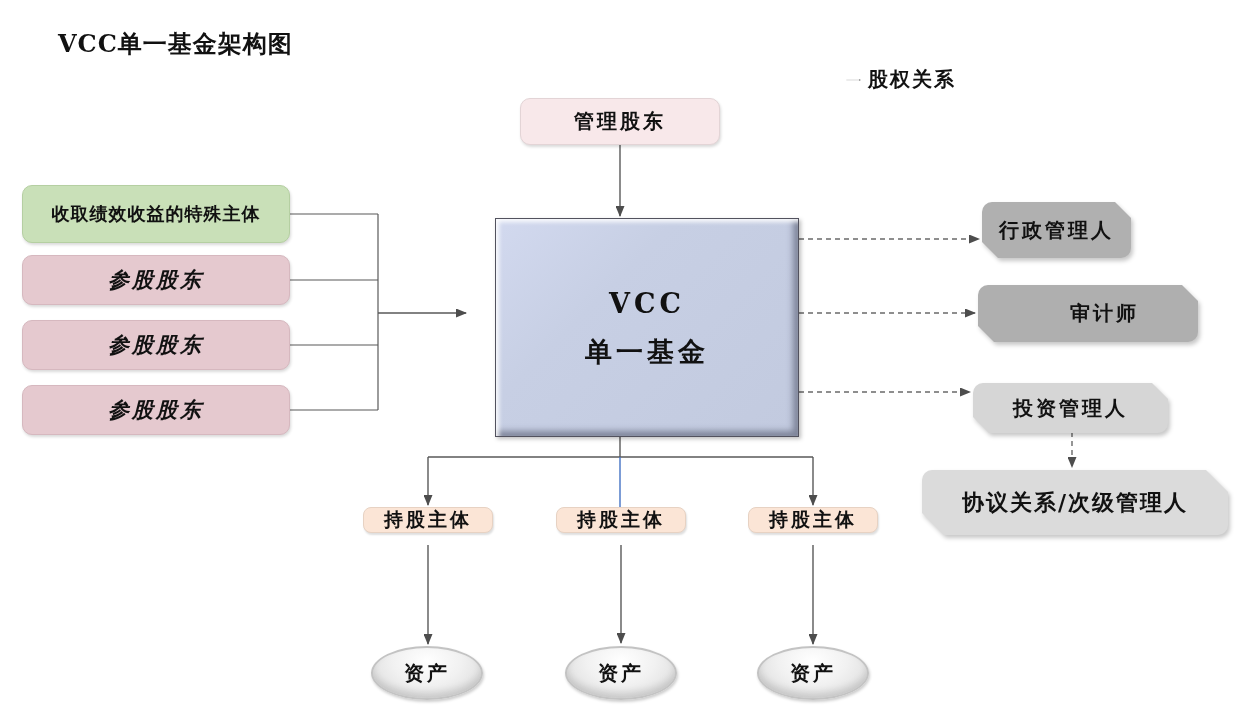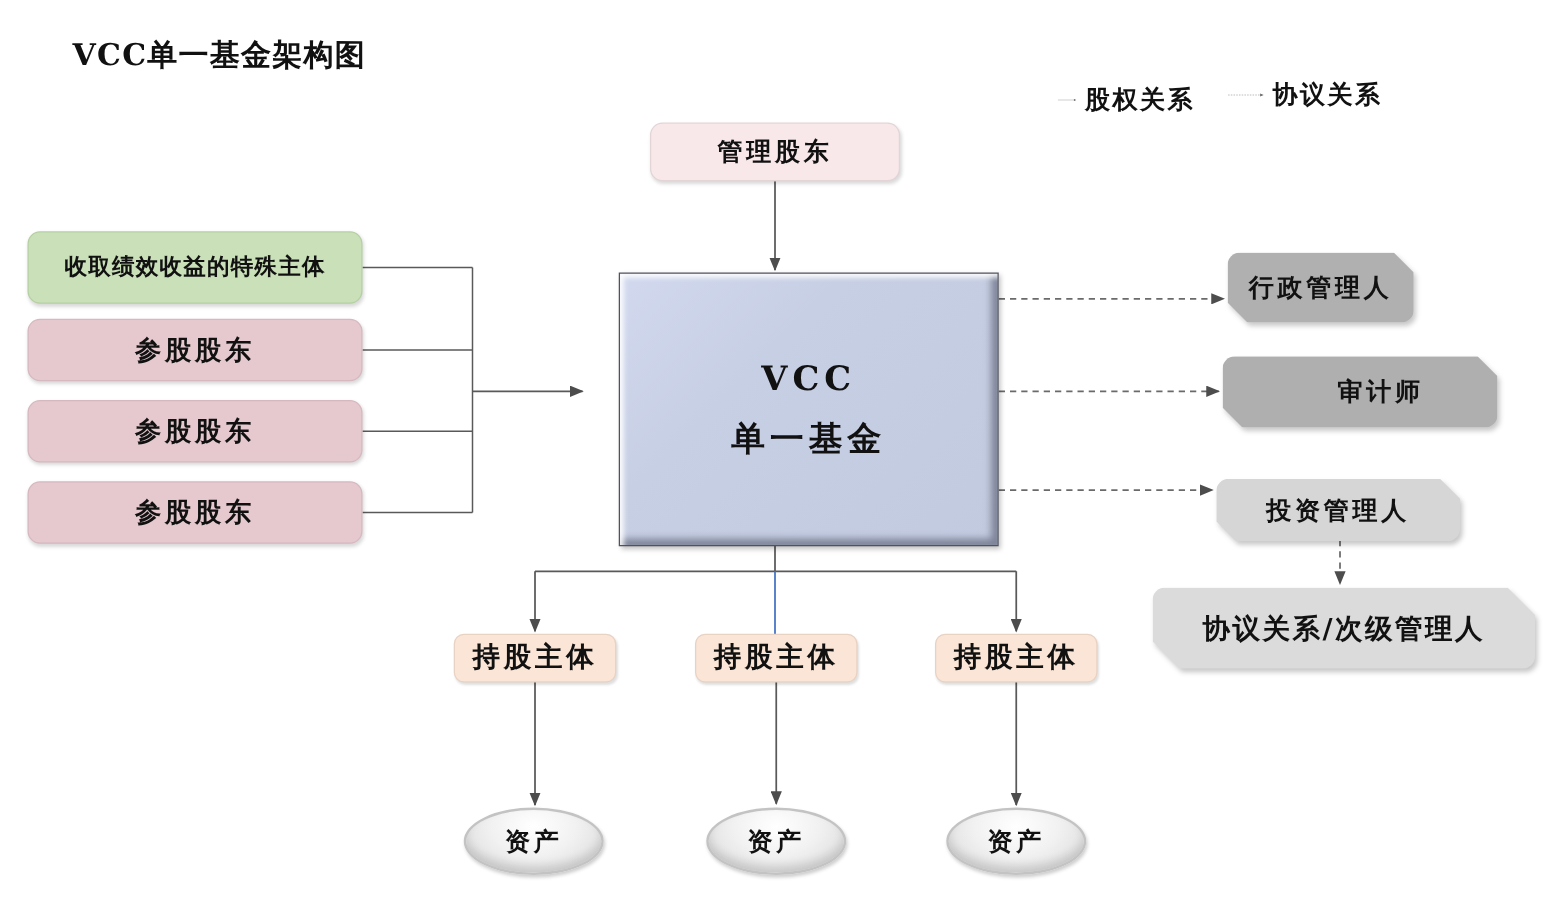--- a/index.html
+++ b/index.html
@@ -37,21 +37,21 @@
     left:520px;top:98px;width:200px;height:47px;
     background:#F8E8EA;border:1px solid #e3d4d6;font-size:20px;
   }
   #node-special-entity{
     left:22px;top:185px;width:268px;height:58px;
     background:#C9E0B8;border:1px solid #b5cfa2;
     font-size:18px;letter-spacing:1px;
   }
   .shareholder{
     left:22px;width:268px;height:50px;
-    background:#E5C9CF;border:1px solid #d6b8bf;font-size:21px;
+    background:#E5C9CF;border:1px solid #d6b8bf;font-size:21px;font-style:italic;
   }
   #node-participating-shareholder-1{top:255px;}
   #node-participating-shareholder-2{top:320px;}
   #node-participating-shareholder-3{top:385px;}
   #node-vcc-fund{
     left:495px;top:218px;width:304px;height:219px;
     background:linear-gradient(135deg,#d2d9ef 0%,#c7cfe4 35%,#c2cadf 100%);
     border:1px solid #52525e;
     box-shadow:inset 3px 3px 4px rgba(255,255,255,0.9),
                inset -5px -5px 6px rgba(70,75,95,0.55),
@@ -70,23 +70,23 @@
   #wrap-administrator{left:982px;top:202px;width:149px;height:56px;}
   #node-administrator{background:#B0B0B0;font-size:20px;}
   #wrap-auditor{left:978px;top:285px;width:187px;height:57px;}
   #node-auditor{background:#AFAFAF;font-size:20px;padding-left:33px;}
   #wrap-investment-manager{left:973px;top:366px;width:195px;height:50px;margin-top:17px;}
   #node-investment-manager{background:#D6D6D6;font-size:20px;}
   #wrap-investment-advisor{left:922px;top:470px;width:306px;height:65px;}
   #node-investment-advisor{background:#DBDBDB;font-size:22px;letter-spacing:2px;
     clip-path:polygon(0 0,calc(100% - 22px) 0,100% 22px,100% 100%,22px 100%,0 calc(100% - 22px));}
   .holding{
-    width:130px;height:39px;top:507px;
+    width:130px;height:26px;top:507px;
     background:#FBE5D6;border:1px solid #e7d2c3;
-    border-radius:8px;font-size:22px;
+    border-radius:8px;font-size:19px;
     box-shadow:1px 2px 2px rgba(0,0,0,0.13);
   }
   #node-holding-entity-1{left:363px;}
   #node-holding-entity-2{left:556px;}
   #node-holding-entity-3{left:748px;}
   .asset{
     width:112px;height:54px;top:646px;
     border-radius:50%;
     background:radial-gradient(ellipse at 50% 26%,#ffffff 0%,#f1f1f1 45%,#d6d6d6 100%);
     border:2px solid #c3c3c3;
@@ -104,27 +104,20 @@
 <div id="canvas">
 
   <div id="diagram-title">VCC单一基金架构图</div>
 
   <div class="legend-item" id="legend-equity">
     <svg class="legend-arrow" width="96" height="14" viewBox="0 0 96 14">
       <line x1="2" y1="7" x2="84" y2="7" stroke="#595959" stroke-width="1.5"></line>
       <polygon points="84,2 96,7 84,12" fill="#595959"></polygon>
     </svg>
     <span class="legend-label">股权关系</span>
-  </div>
-  <div class="legend-item" id="legend-agreement">
-    <svg class="legend-arrow" width="120" height="14" viewBox="0 0 120 14">
-      <line x1="2" y1="7" x2="108" y2="7" stroke="#6a6a6a" stroke-width="1.5" stroke-dasharray="5,4"></line>
-      <polygon points="108,2 120,7 108,12" fill="#6a6a6a"></polygon>
-    </svg>
-    <span class="legend-label">协议关系</span>
   </div>
 
   <svg id="connector-layer" width="1239" height="728" viewBox="0 0 1239 728">
     <defs>
       <marker id="arr" markerUnits="userSpaceOnUse" markerWidth="11" markerHeight="9" viewBox="0 0 11 9" refX="10" refY="4.5" orient="auto">
         <path d="M0,0 L11,4.5 L0,9 Z" fill="#4d4d4d"></path>
       </marker>
     </defs>
 
     <line x1="620" y1="145" x2="620" y2="216" stroke="#595959" stroke-width="1.4" marker-end="url(#arr)"></line>

